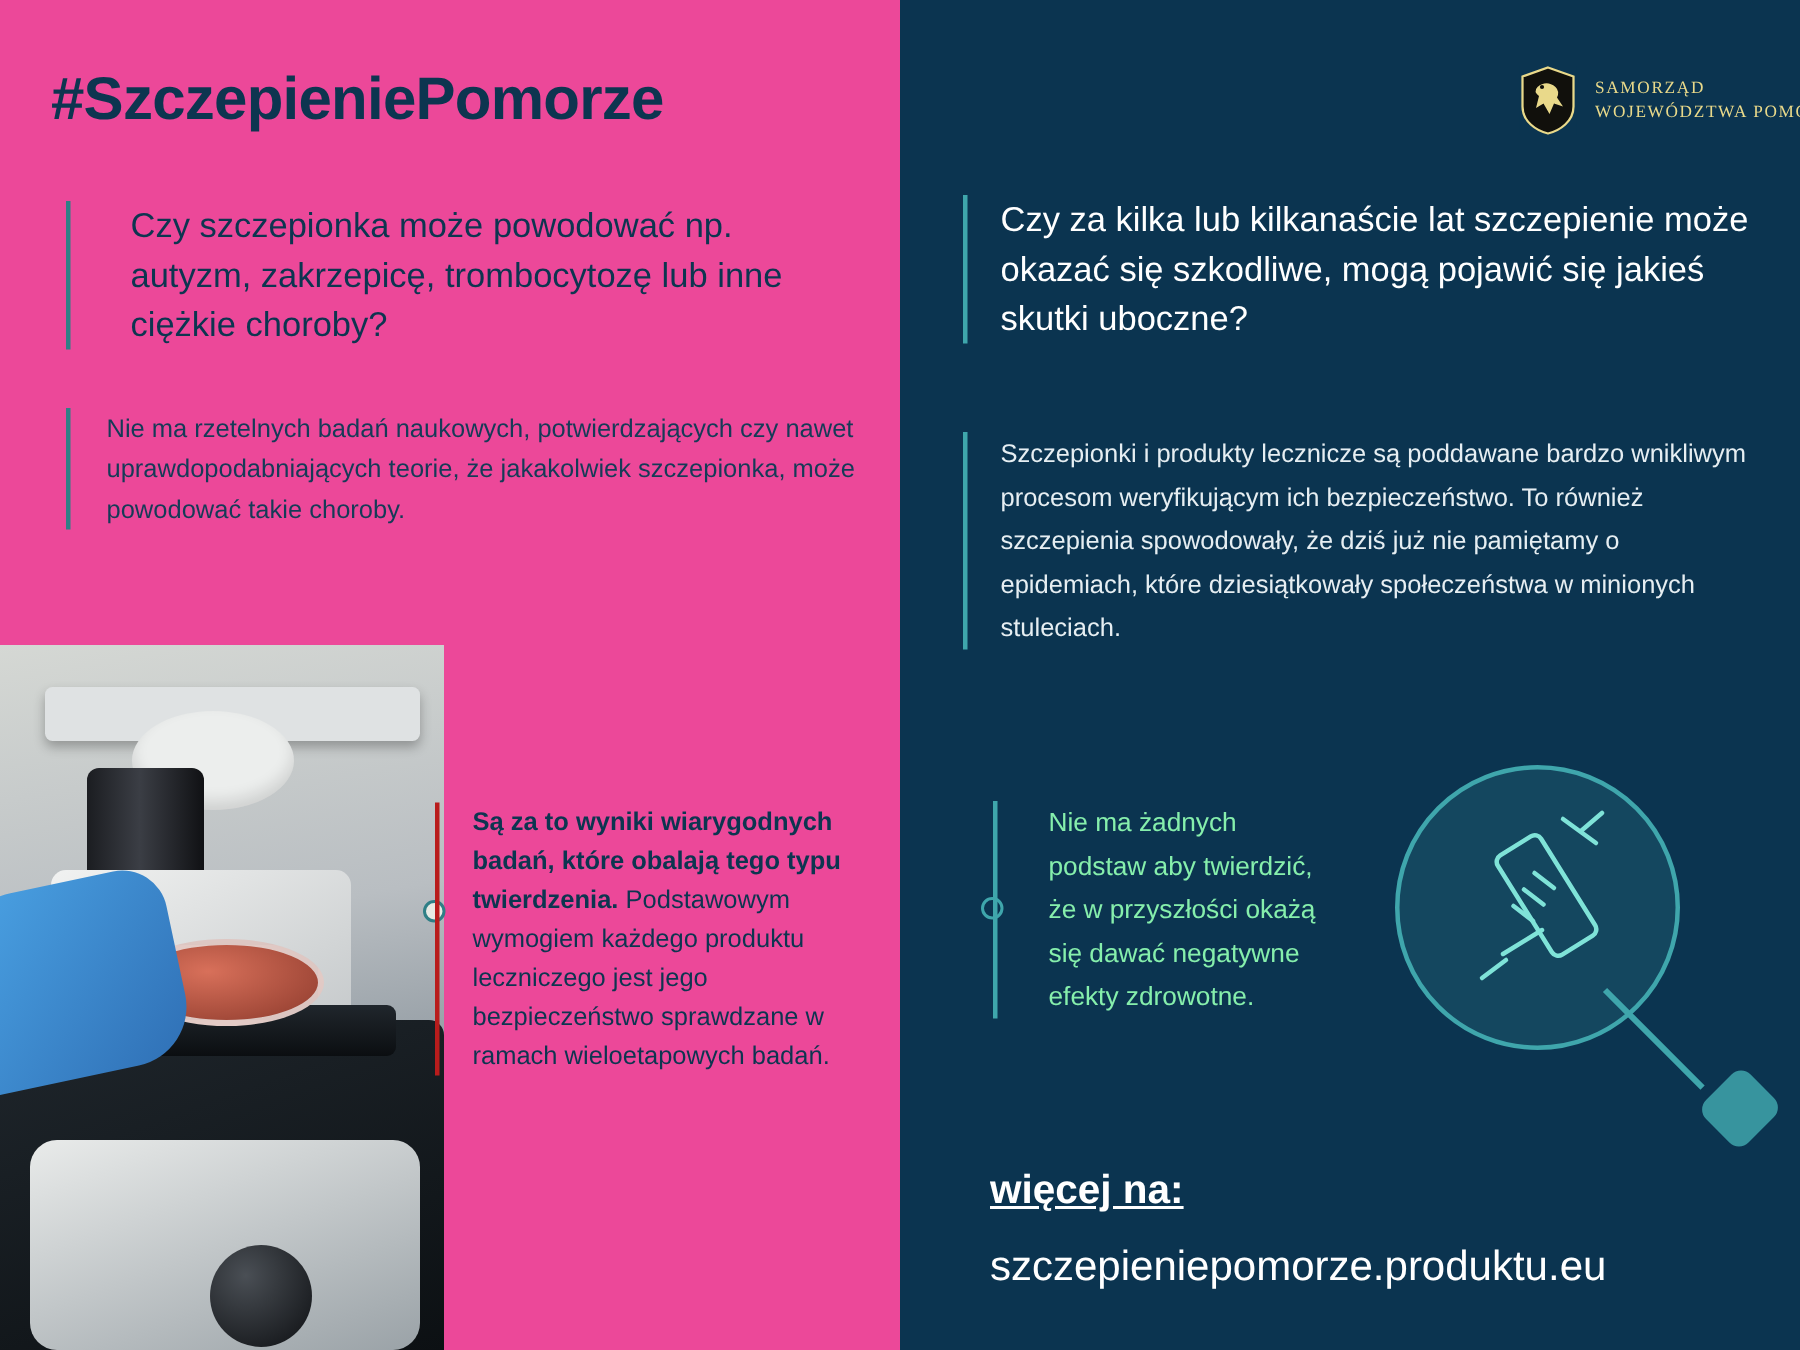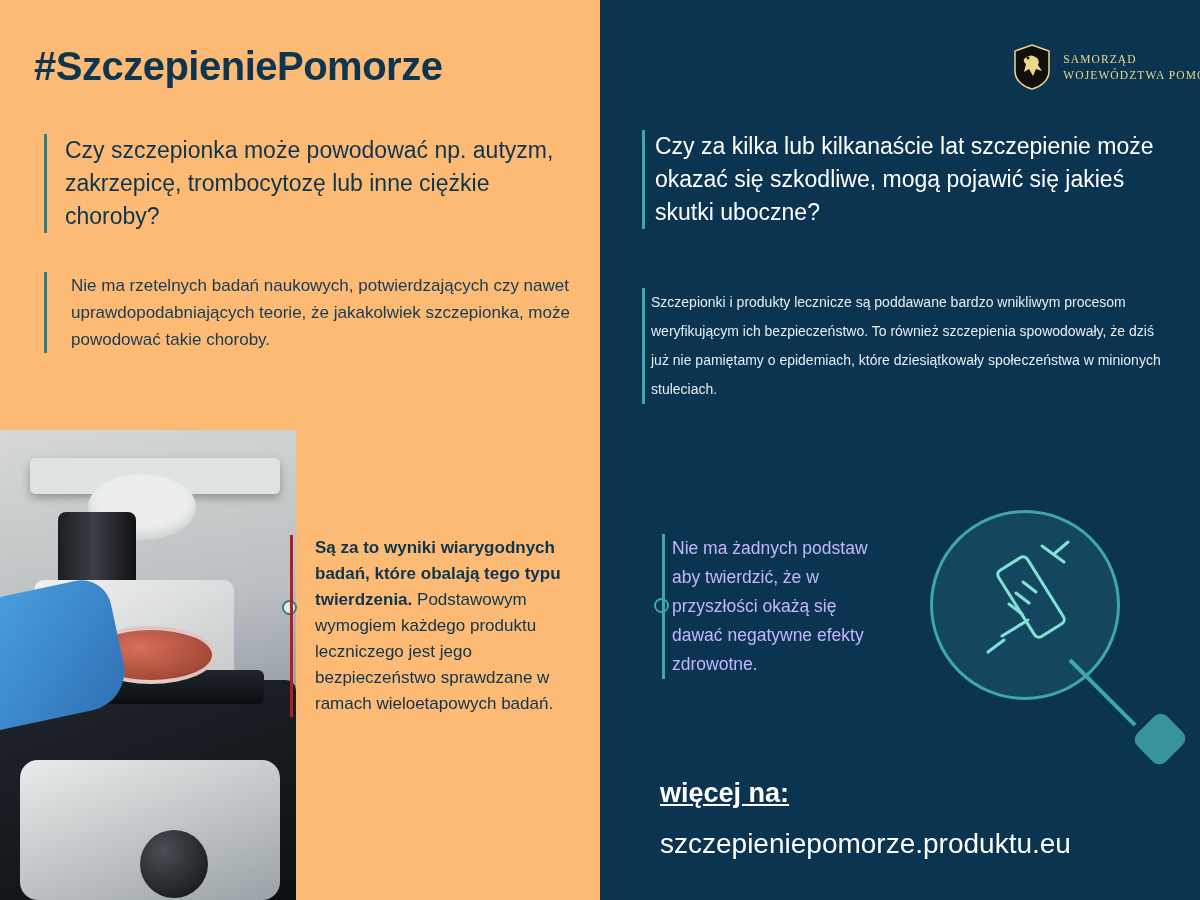--- a/index.html
+++ b/index.html
@@ -12,36 +12,36 @@
     position: relative;
     width: 1200px; height: 900px;
     background: #e8eae4;
   }
 
   
   .left-panel {
     position: absolute;
     left: 0; top: 0;
     width: 600px; height: 900px;
-    background: #fdba74;
+    background: #ec4899;
     overflow: hidden;
   }
   .hashtag {
     position: absolute;
     left: 34px; top: 44px;
     font-size: 40px;
     font-weight: bold;
     letter-spacing: -0.5px;
     color: #0d3550;
   }
   .q-left {
     position: absolute;
     left: 44px; top: 134px;
     width: 520px;
-    padding-left: 18px;
+    padding-left: 40px;
     border-left: 3px solid #2f7f86;
     color: #0d3550;
     font-size: 23px;
     line-height: 33px;
   }
   .a-left {
     position: absolute;
     left: 44px; top: 272px;
     width: 530px;
     padding-left: 24px;
@@ -165,43 +165,43 @@
     color: #e9d98a;
     font-size: 11.5px;
     line-height: 16px;
     letter-spacing: 1.1px;
     font-family: "Liberation Serif", serif;
   }
   .q-right {
     position: absolute;
     left: 42px; top: 130px;
     width: 530px;
-    padding-left: 10px;
+    padding-left: 22px;
     border-left: 3px solid #3fa6ac;
     color: #ffffff;
     font-size: 23px;
     line-height: 33px;
   }
   .a-right {
     position: absolute;
     left: 42px; top: 288px;
     width: 530px;
-    padding-left: 6px;
+    padding-left: 22px;
     border-left: 3px solid #3fa6ac;
     color: #e6eef2;
-    font-size: 14px;
+    font-size: 17px;
     line-height: 29px;
   }
   .bullet-right {
     position: absolute;
     left: 62px; top: 534px;
     width: 215px;
-    padding-left: 7px;
+    padding-left: 34px;
     border-left: 3px solid #3fa6ac;
-    color: #c4b5fd;
+    color: #86efac;
     font-size: 17.5px;
     line-height: 29px;
   }
   .ring-marker-right {
     position: absolute;
     left: 54px; top: 598px;
     width: 15px; height: 15px;
     border: 2px solid #3fa6ac;
     border-radius: 50%;
     background: #0b3450;

